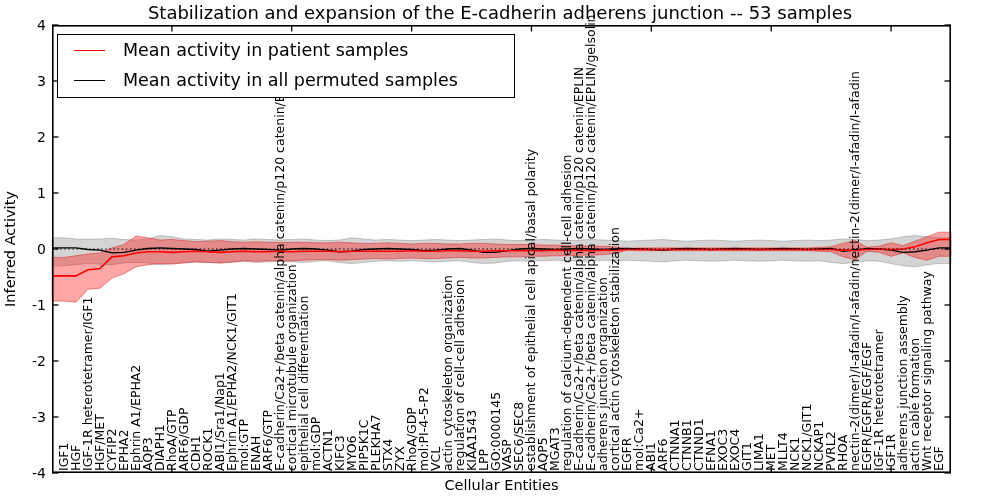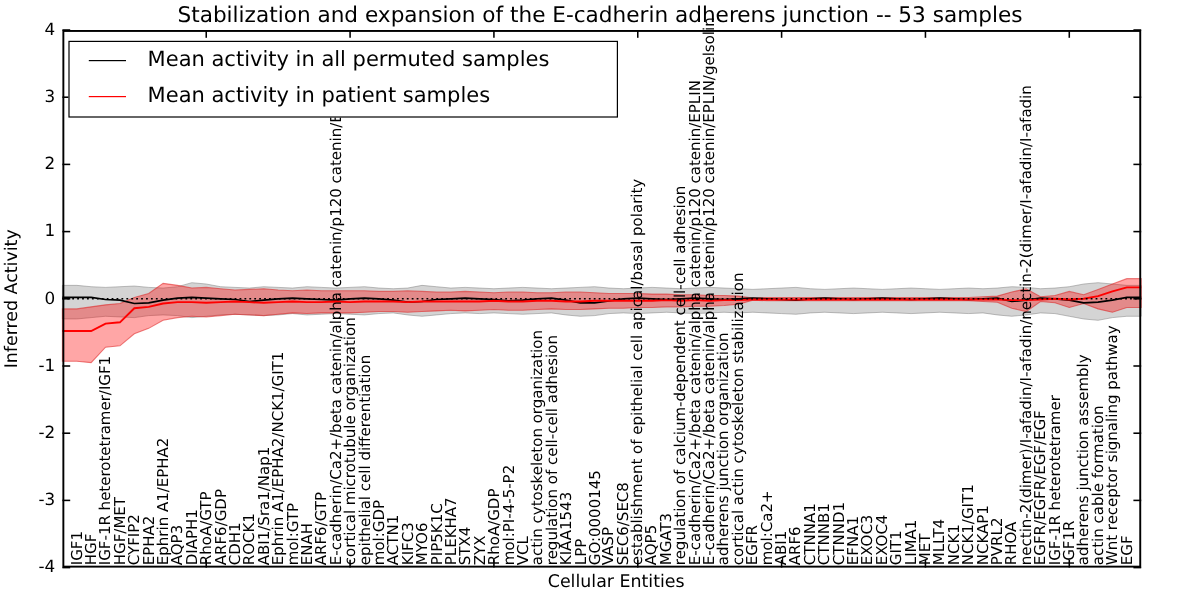--- a/index.html
+++ b/index.html
@@ -2,21 +2,21 @@
 <html><head>
 <meta charset="utf-8">
 <style>
   html,body{margin:0;padding:0;background:#fff;}
   .fig{position:relative;width:1000px;height:500px;overflow:hidden;background:#ffffff;
        font-family:"DejaVu Sans","Liberation Sans",sans-serif;color:#000;}
   .title{position:absolute;left:0;top:2px;width:1000px;text-align:center;
          font-size:18px;line-height:22px;z-index:4;}
   .ylabel{position:absolute;left:10px;top:249px;transform:translate(-50%,-50%) rotate(-90deg);
           font-size:14.5px;white-space:nowrap;z-index:2;}
-  .xlabel{position:absolute;left:64px;top:477px;width:899px;text-align:center;
+  .xlabel{position:absolute;left:52px;top:477px;width:899px;text-align:center;
           font-size:14.5px;z-index:2;}
   #plot-svg{position:absolute;left:0;top:0;z-index:1;}
   .ytick{position:absolute;left:0;width:46px;text-align:right;font-size:14px;line-height:18px;z-index:2;}
   .xtick{position:absolute;transform-origin:0 0;transform:rotate(-90deg);white-space:nowrap;
          font-size:12.5px;line-height:15px;z-index:2;display:inline-block;}
   .legend{position:absolute;left:57px;top:34px;width:458px;height:64px;background:#ffffff;
           border:1.6px solid #000;z-index:3;box-sizing:border-box;}
   .legend-row{display:flex;align-items:center;height:30px;padding-left:16px;}
   .legend-sample{display:inline-block;width:31px;height:0;border-top:1.7px solid #000;margin-right:18px;flex:none;}
   .legend-text{font-size:17.5px;white-space:nowrap;}
@@ -151,21 +151,21 @@
       <span class="xtick" style="left: 871.08px; top: 471px;">IGF-1R heterotetramer</span>
       <span class="xtick" style="left: 883.067px; top: 471px;">IGF1R</span>
       <span class="xtick" style="left: 895.053px; top: 471px;">adherens junction assembly</span>
       <span class="xtick" style="left: 907.04px; top: 471px;">actin cable formation</span>
       <span class="xtick" style="left: 919.027px; top: 471px;">Wnt receptor signaling pathway</span>
       <span class="xtick" style="left: 931.013px; top: 471px;">EGF</span>
     </div>
 
   <div class="legend">
     <div class="legend-row">
+      <span class="legend-sample" style="border-top-color: rgb(255, 0, 0);"></span>
+      <span class="legend-text">Mean activity in patient samples</span>
+    </div>
+    <div class="legend-row">
       <span class="legend-sample" style="border-top-color: rgb(0, 0, 0);"></span>
       <span class="legend-text">Mean activity in all permuted samples</span>
-    </div>
-    <div class="legend-row">
-      <span class="legend-sample" style="border-top-color: rgb(255, 0, 0);"></span>
-      <span class="legend-text">Mean activity in patient samples</span>
     </div>
   </div>
 </div>
 
 </body></html>

